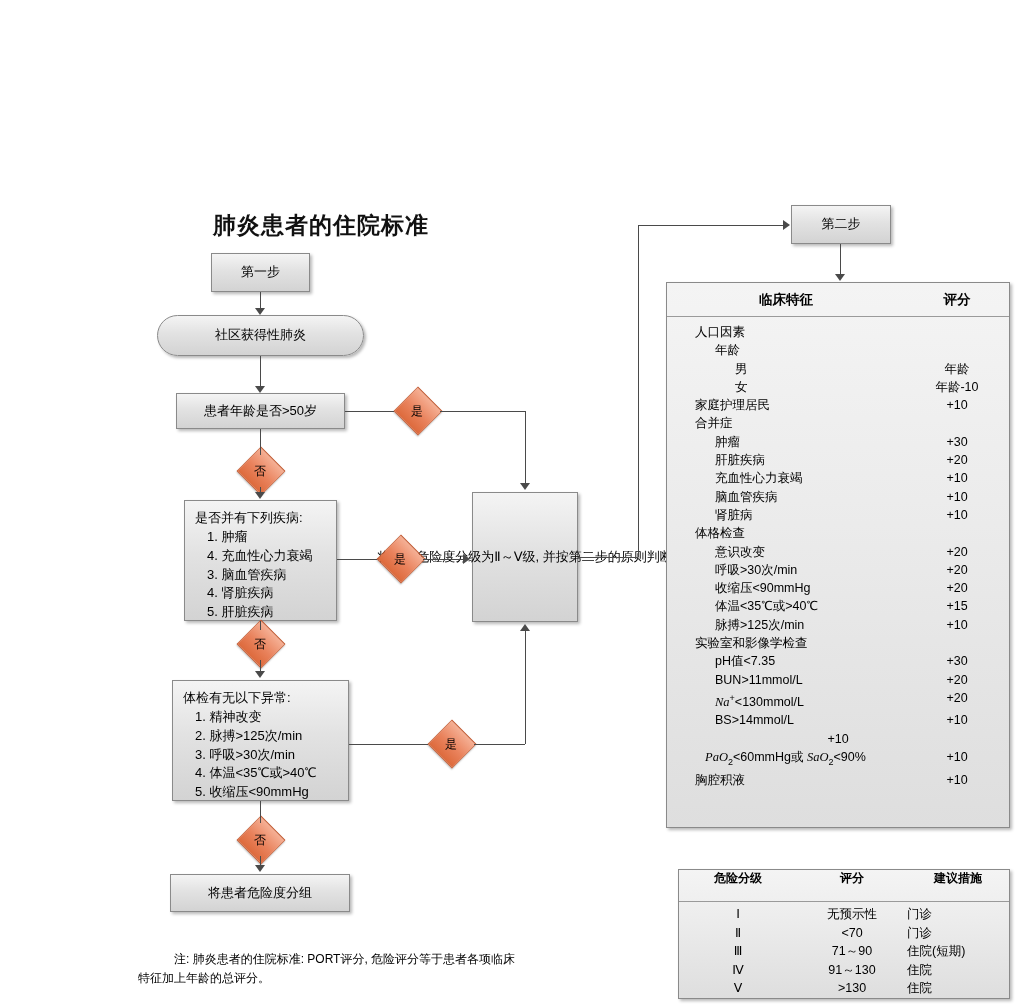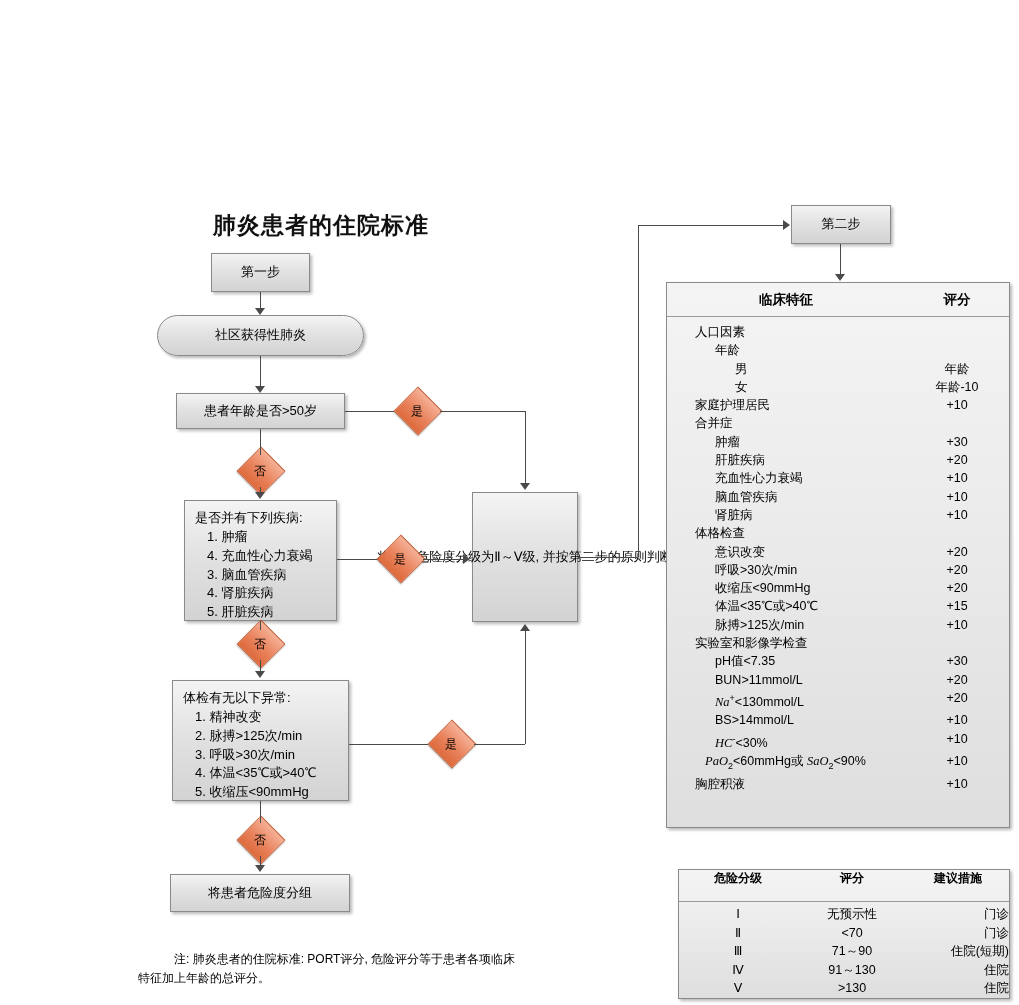--- a/index.html
+++ b/index.html
@@ -143,21 +143,21 @@
   #risk-table .hdr .a { width: 118px; text-align: center; }
   #risk-table .hdr .b { width: 110px; text-align: center; }
   #risk-table .hdr .c { flex: 1; text-align: center; }
   #risk-table .row {
     display: flex;
     font-size: 12.5px;
     line-height: 18.5px;
   }
   #risk-table .row .a { width: 118px; text-align: center; }
   #risk-table .row .b { width: 110px; text-align: center; }
-  #risk-table .row .c { flex: 1; text-align: right; }
+  #risk-table .row .c { flex: 1; text-align: left; }
   #risk-table .rows { padding-top: 3px; }
 
   
   #note {
     left: 138px; top: 950px;
     width: 480px;
     font-size: 12px;
     line-height: 1.55;
     color: #000;
   }
@@ -386,21 +386,20 @@
       </div>
       <div class="row">
         <div class="c1 ind1"><span class="ital">Na</span><sup>+</sup>&lt;130mmol/L</div>
         <div class="c2">+20</div>
       </div>
       <div class="row">
         <div class="c1 ind1">BS&gt;14mmol/L</div>
         <div class="c2">+10</div>
       </div>
       <div class="row">
-        <div class="c1 ind1"><span class="ital">HC</span><sup>-</sup>&lt;30%</div>
         <div class="c2">+10</div>
       </div>
       <div class="row">
         <div class="c1 ind-lab"><span class="ital">PaO</span><sub>2</sub>&lt;60mmHg或 <span class="ital">SaO</span><sub>2</sub>&lt;90%</div>
         <div class="c2">+10</div>
       </div>
       <div class="row">
         <div class="c1 ind0">胸腔积液</div>
         <div class="c2">+10</div>
       </div>

